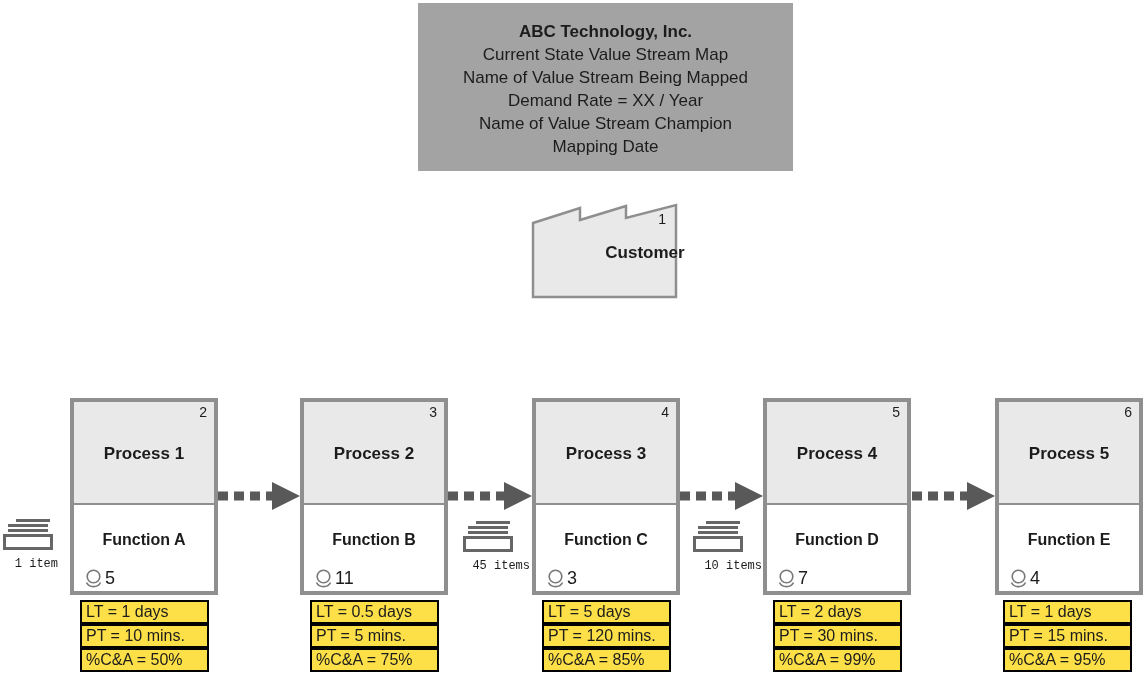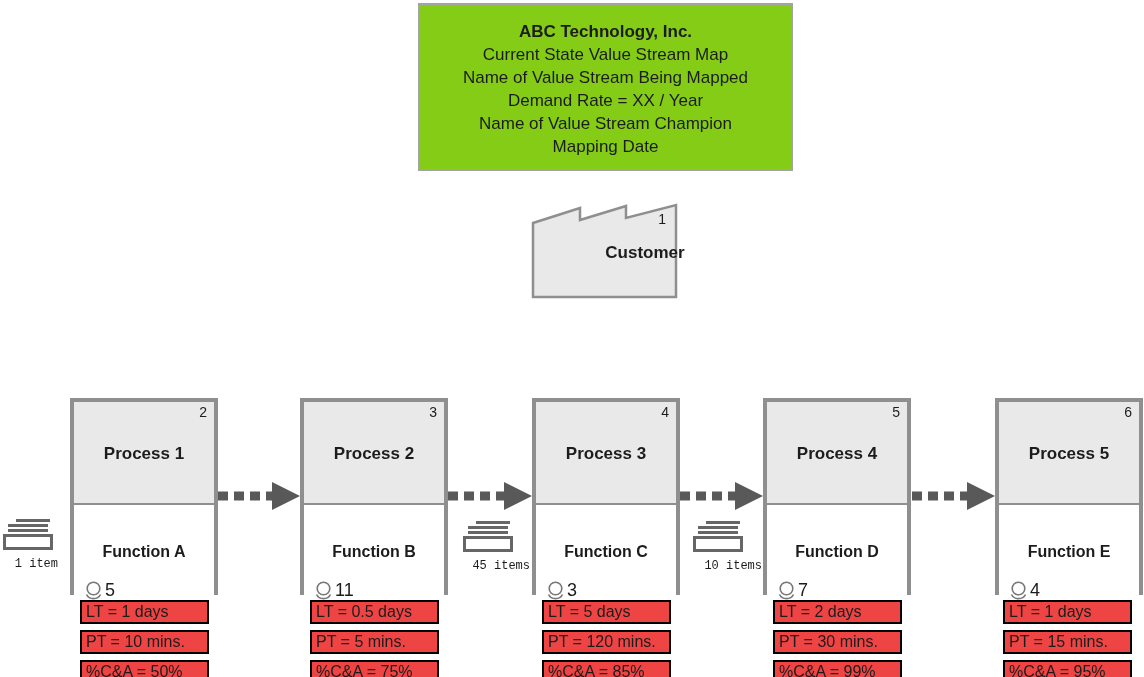--- a/index.html
+++ b/index.html
@@ -5,21 +5,21 @@
   html,body { margin:0; padding:0; background:#ffffff; }
   .canvas {
     position:relative; width:1144px; height:677px; overflow:hidden;
     background:#ffffff; color:#1c1c1c;
     font-family:"Liberation Sans", sans-serif;
   }
 
   
   .title-box {
     position:absolute; left:418px; top:3px; width:375px; height:168px;
-    box-sizing:border-box; background:#84cc16; border:2px solid #a3a3a3;
+    box-sizing:border-box; background:#a3a3a3; border:2px solid #a3a3a3;
     text-align:center; padding-top:15px; font-size:17px; line-height:23px;
   }
   .title-line.bold { font-weight:bold; }
 
   
   .customer-wrap { position:absolute; left:531px; top:203px; width:148px; height:97px; }
   .customer-wrap svg { position:absolute; left:0; top:0; }
   .customer-label { position:absolute; top:40px; left:0; width:100%; text-align:center;
     font-weight:bold; font-size:17px;margin-left:40px; }
   .customer-num { position:absolute; top:8px; right:13px; font-size:14px; }
@@ -29,29 +29,29 @@
     position:absolute; top:398px; width:148px; height:197px; box-sizing:border-box;
     border:4px solid #8f8f8f; background:#ffffff;
   }
   .process-top {
     position:relative; height:103px; box-sizing:border-box;
     background:#e9e9e9; border-bottom:2px solid #8f8f8f;
   }
   .step-num { position:absolute; top:2px; right:7px; font-size:14px; }
   .process-name { text-align:center; padding-top:42px; font-weight:bold; font-size:17px; }
   .process-bottom { position:relative; height:86px; background:#ffffff; }
-  .function-name { text-align:center; padding-top:26px; font-weight:bold; font-size:16px;margin-top:12px; }
+  .function-name { text-align:center; padding-top:26px; font-weight:bold; font-size:16px; }
   .operator-row { position:absolute; left:11px; bottom:2px; display:flex; align-items:center;
     gap:2px; font-size:18px; }
 
   
   .metrics { position:absolute; top:600px; font-size:16px; }
   .metric-row {
-    width:121px; height:20px; line-height:20px; padding-left:4px; margin-bottom:6px;
-    border:2px solid #000000; background:#ef4444; white-space:nowrap;
+    width:121px; height:20px; line-height:20px; padding-left:4px; margin-bottom:0;
+    border:2px solid #000000; background:#fde047; white-space:nowrap;
   }
 
   
   .arrow { position:absolute; top:480px; height:33px; }
 
   
   .inv-icon { position:absolute; width:52px; }
   .inv-line { height:3px; background:#666666; margin:0 auto 2px auto; width:40px; }
   .inv-line.short { width:34px; margin-right:4px; }
   .inv-tray { width:44px; height:10px; border:3px solid #666666; background:#ffffff; margin:2px auto 0 auto; }

